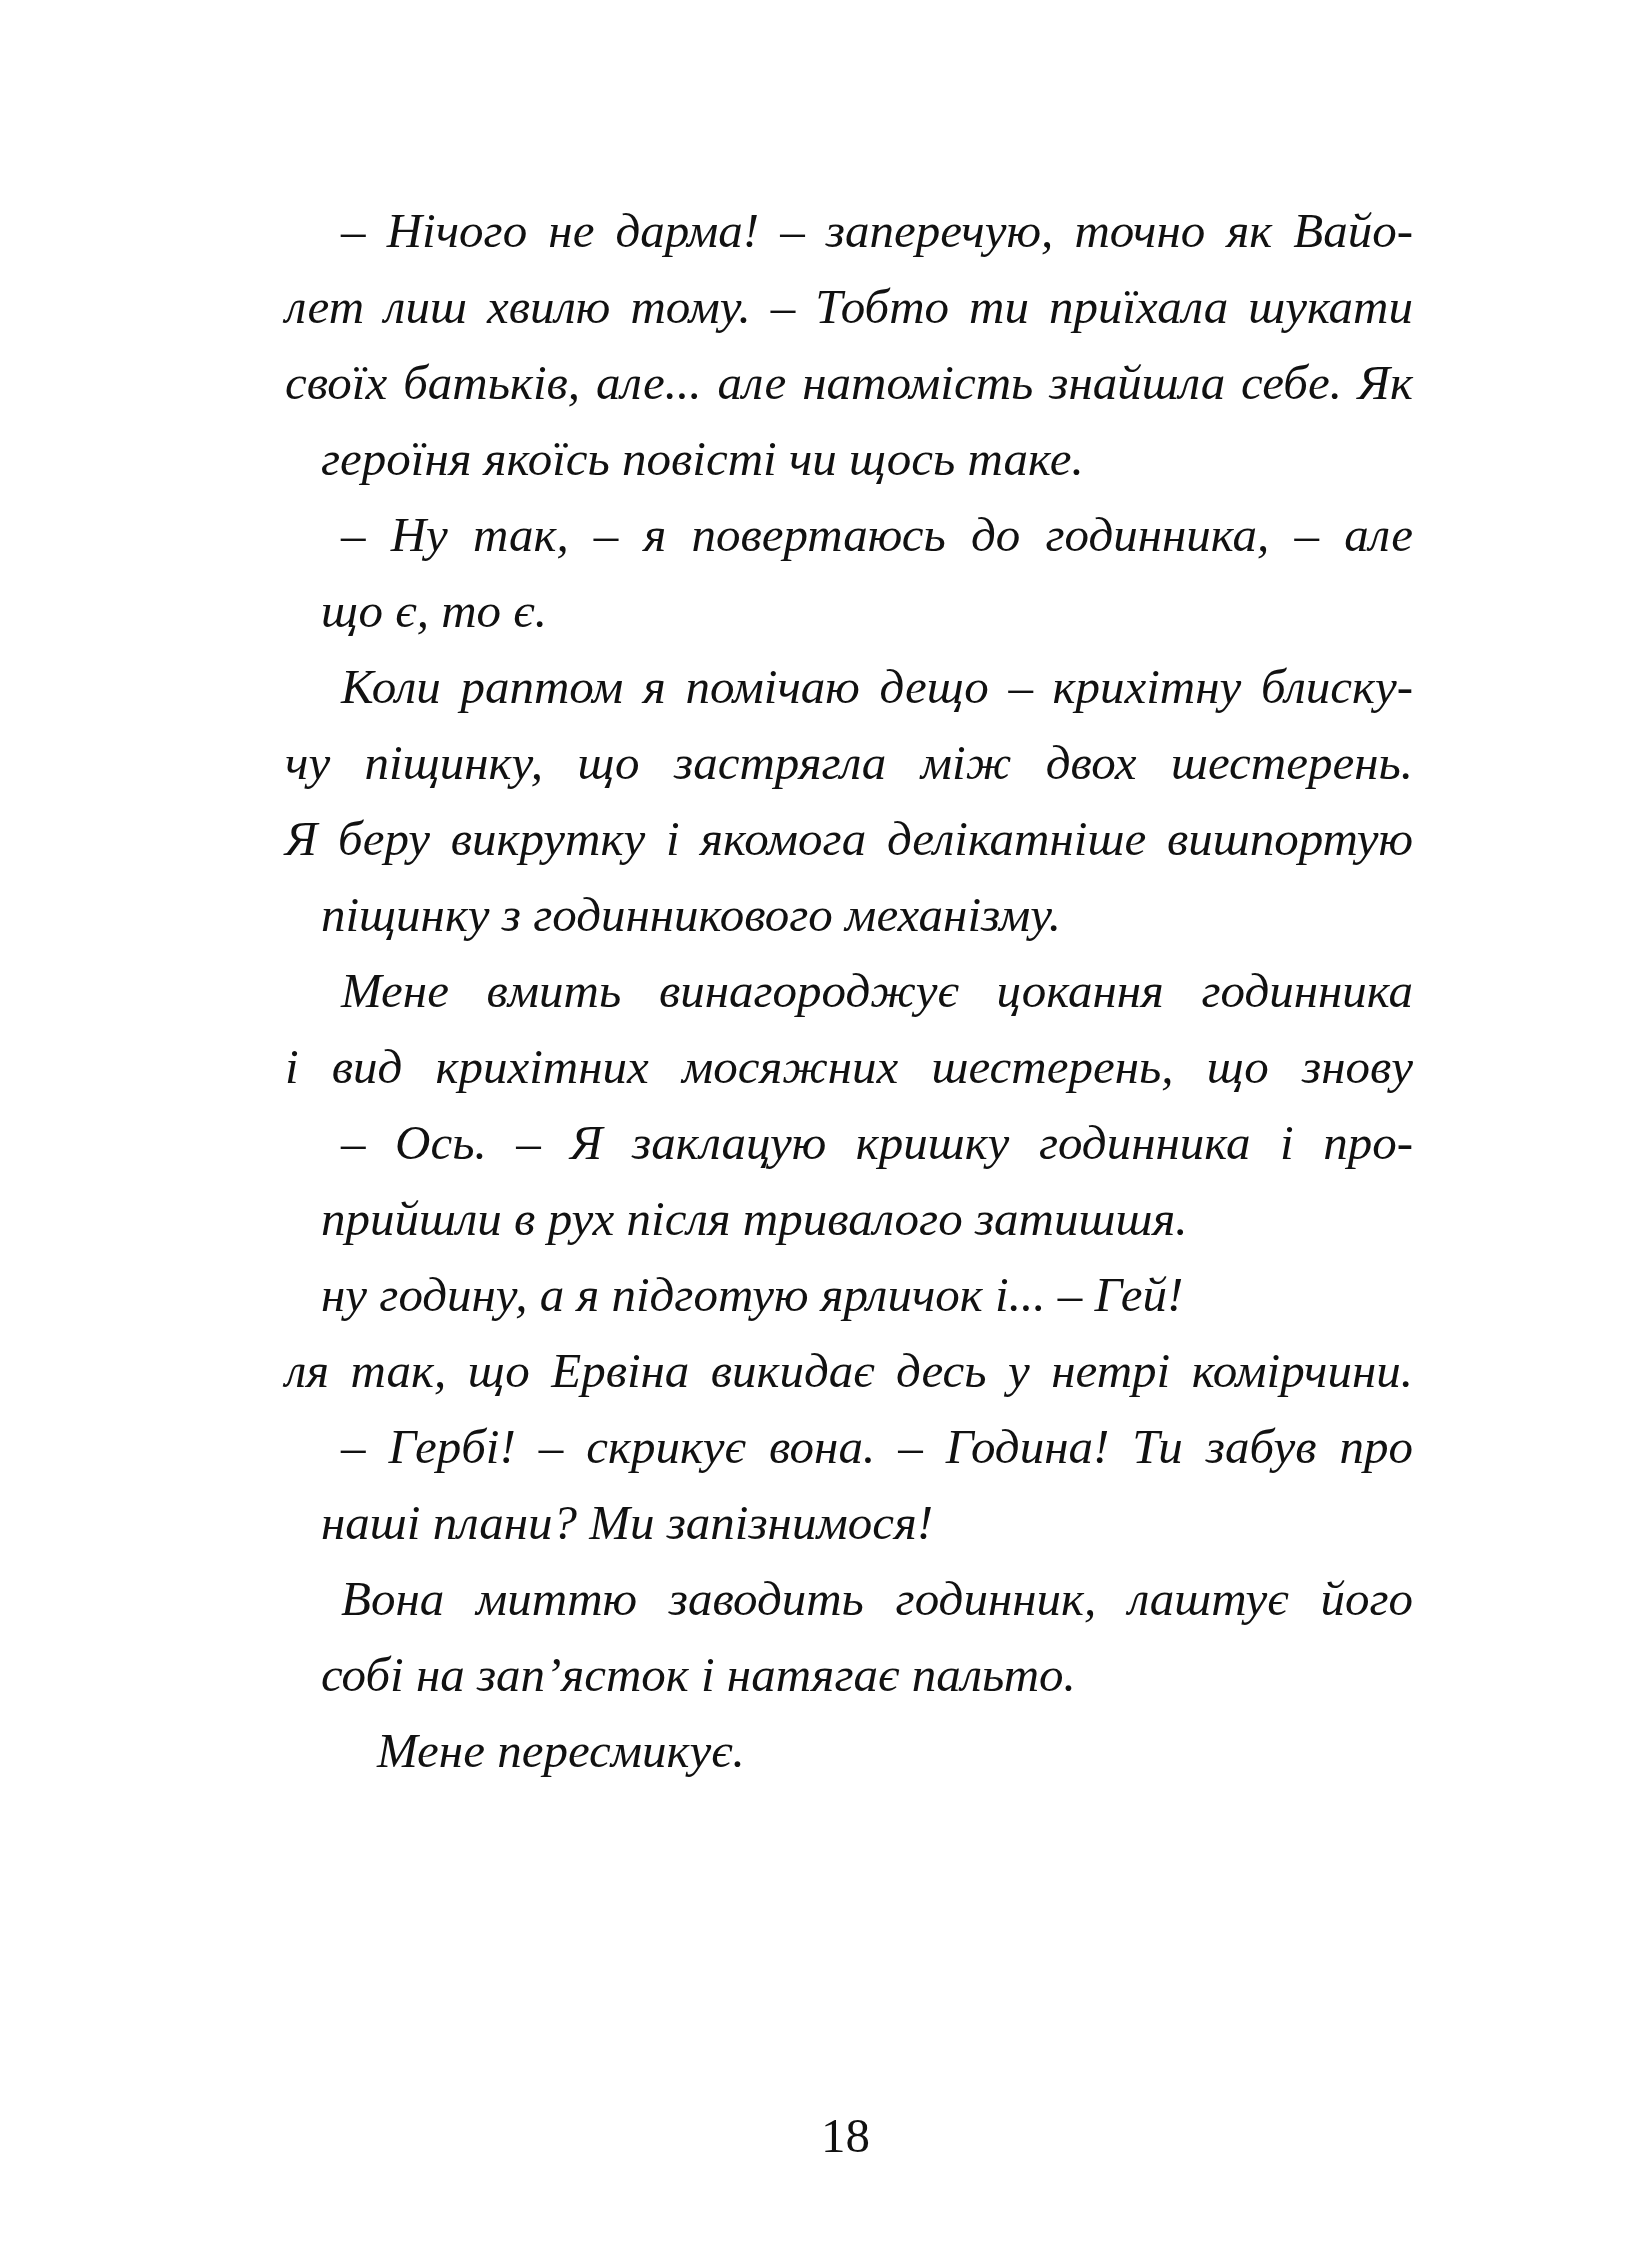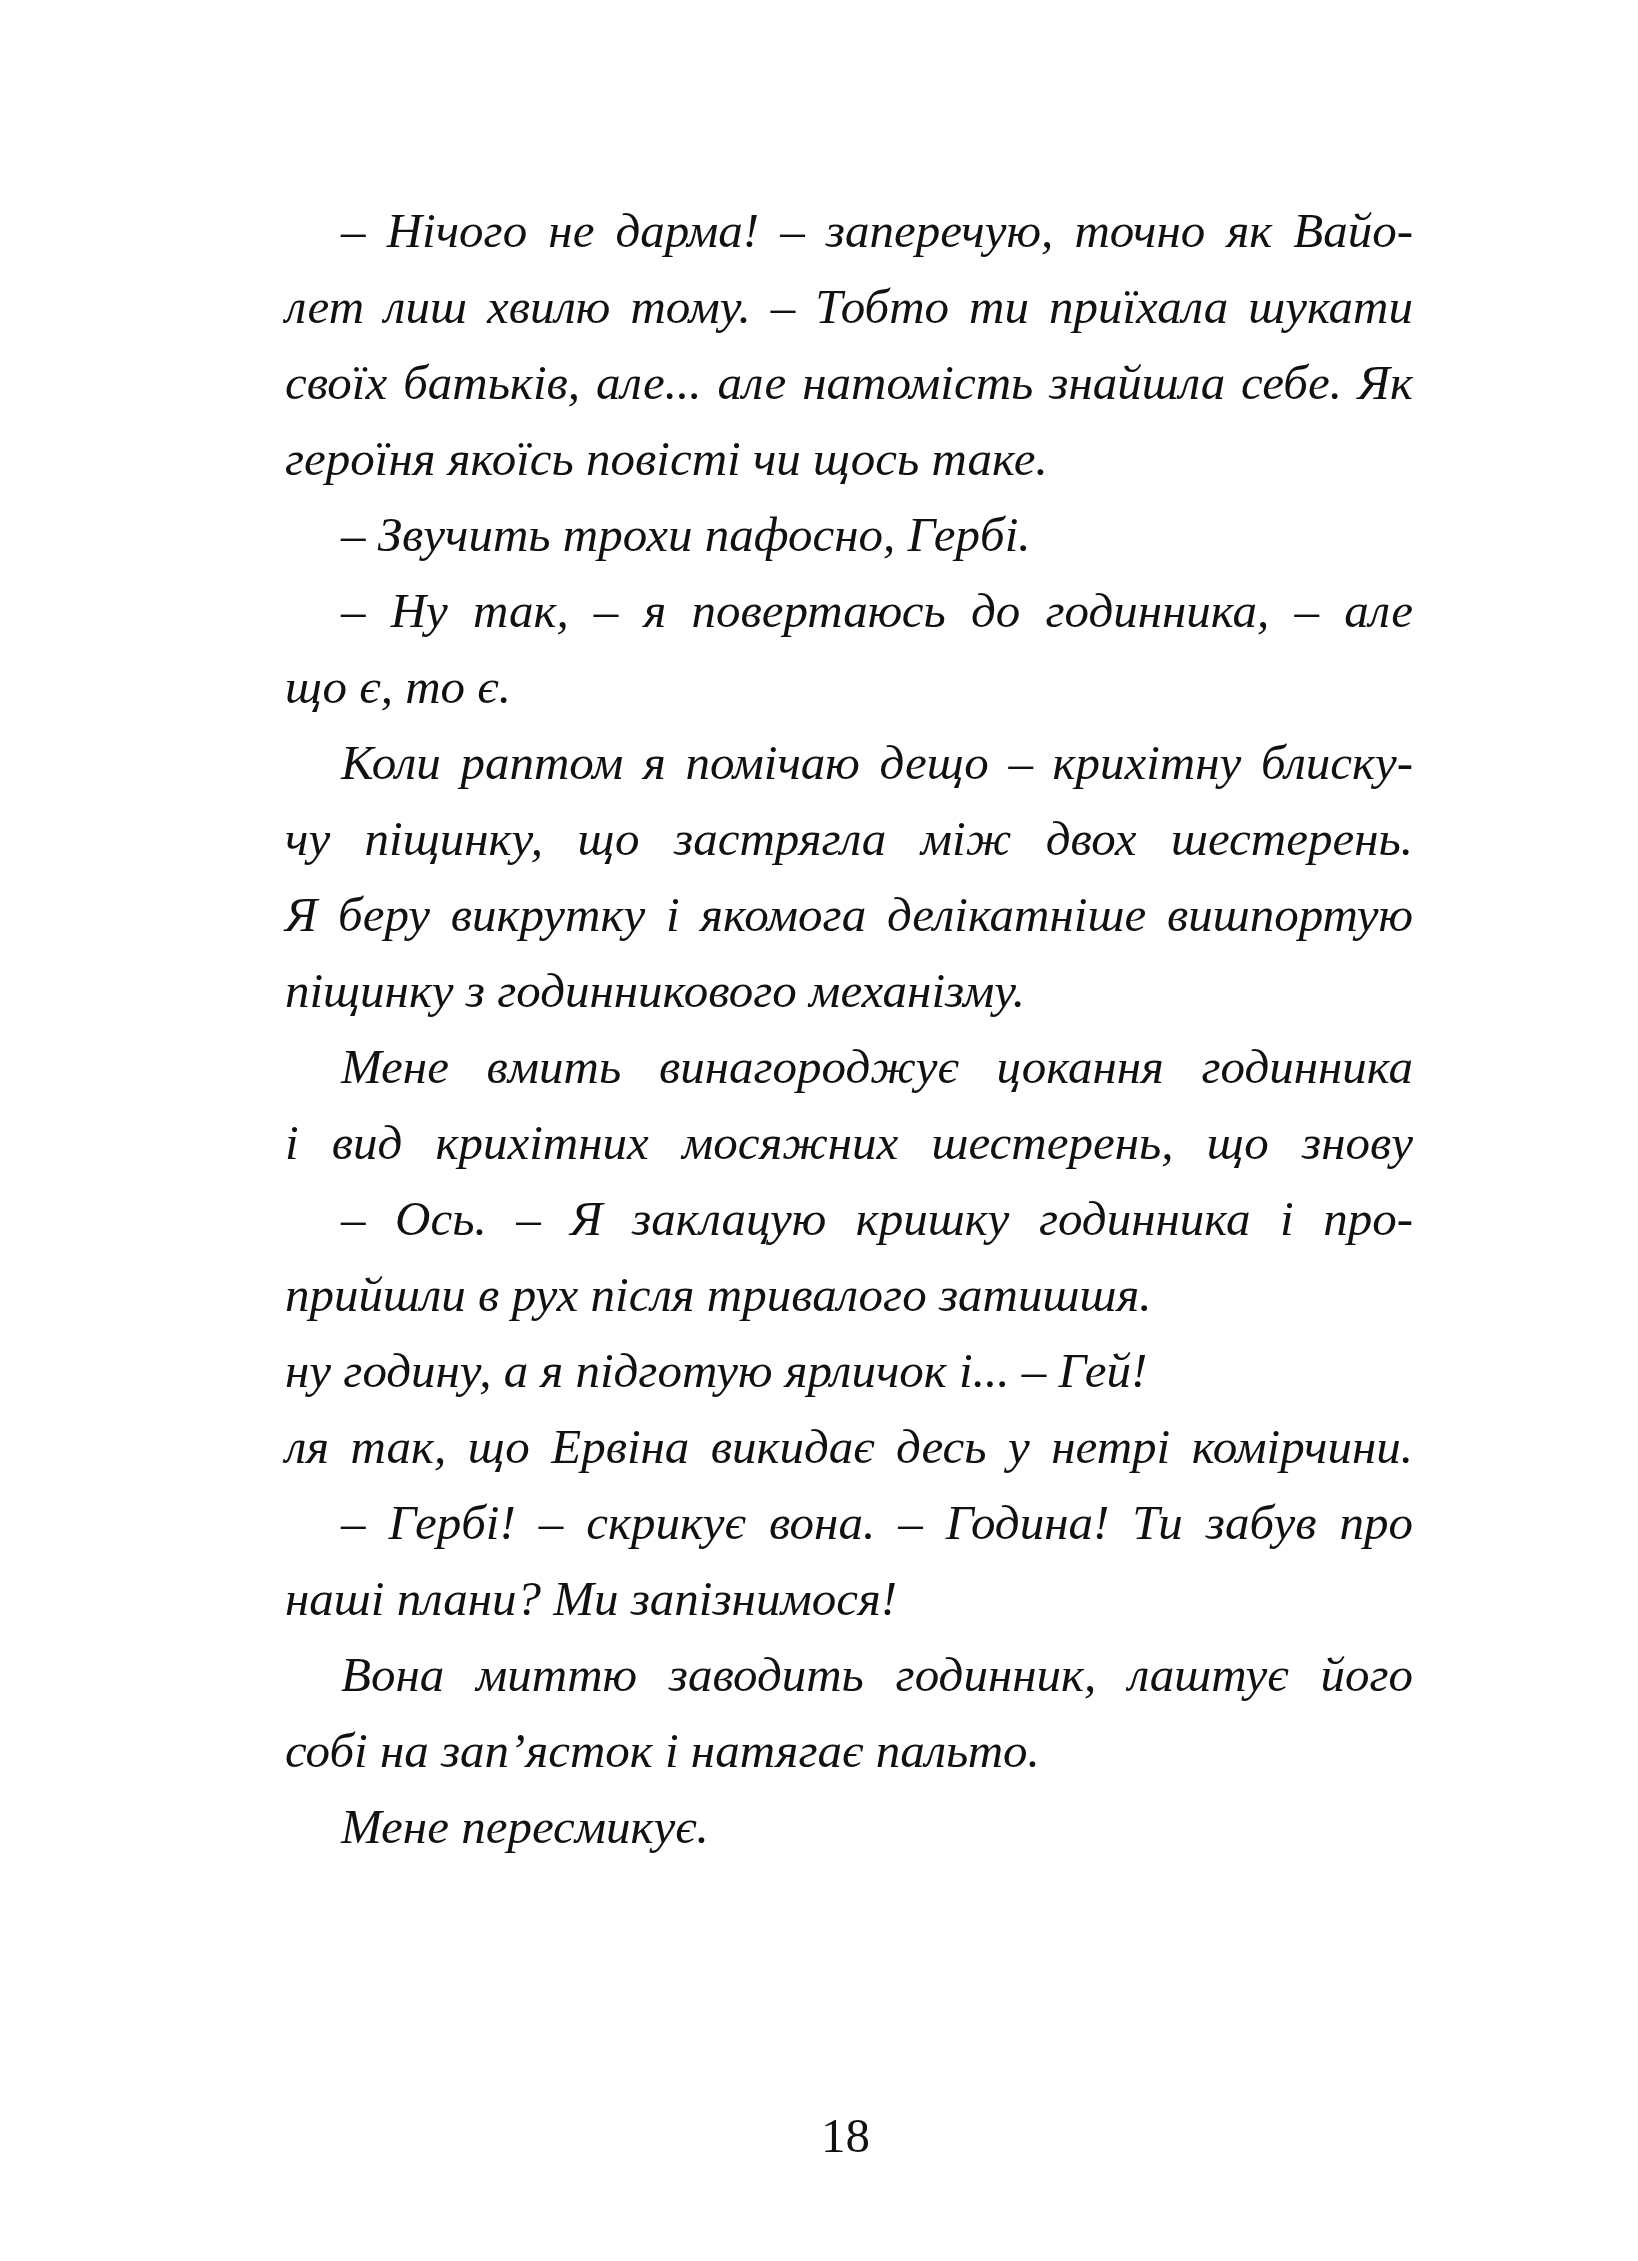--- a/index.html
+++ b/index.html
@@ -11,39 +11,38 @@
     height: 76px;
     line-height: 76px;
     font-family: "Liberation Serif", "DejaVu Serif", serif;
     font-size: 49px;
     color: #111111;
     white-space: nowrap;
     text-align: justify;
     text-align-last: justify;
   }
   .line.indent { padding-left: 56px; }
-  .line.last { text-align-last: left; }
+  .line.last { text-align-last: left; margin-left: 36px; }
   .page-number {
     position: absolute; left: 0; width: 1639px; top: 2102px;
     text-align: center;
     font-family: "Liberation Serif", "DejaVu Serif", serif;
     font-size: 49px; line-height: 68px; color: #111111;
     padding-left: 52px; box-sizing: border-box;
   }
 </style>
 </head>
 <body>
 
 <div class="page">
   <div class="text-block">
     <span class="line indent">– Нічого не дарма! – заперечую, точно як Вайо-</span>
     <span class="line">лет лиш хвилю тому. – Тобто ти приїхала шукати</span>
     <span class="line">своїх батьків, але... але натомість знайшла себе. Як</span>
     <span class="line last">героїня якоїсь повісті чи щось таке.</span>
-    <span class="line indent last">– Звучить трохи пафосно, Гербі.</span>
     <span class="line indent">– Ну так, – я повертаюсь до годинника, – але</span>
     <span class="line last">що є, то є.</span>
     <span class="line indent">Коли раптом я помічаю дещо – крихітну блиску-</span>
     <span class="line">чу піщинку, що застрягла між двох шестерень.</span>
     <span class="line">Я беру викрутку і якомога делікатніше вишпортую</span>
     <span class="line last">піщинку з годинникового механізму.</span>
     <span class="line indent">Мене вмить винагороджує цокання годинника</span>
     <span class="line">і вид крихітних мосяжних шестерень, що знову</span>
     <span class="line indent">– Ось. – Я заклацую кришку годинника і про-</span>
     <span class="line last">прийшли в рух після тривалого затишшя.</span>

